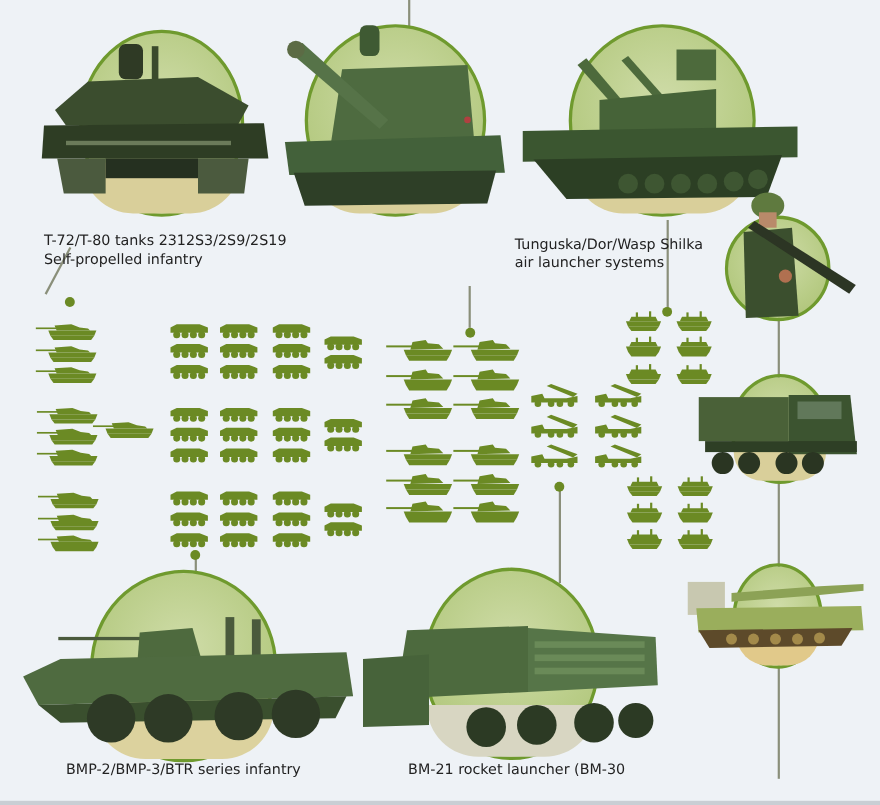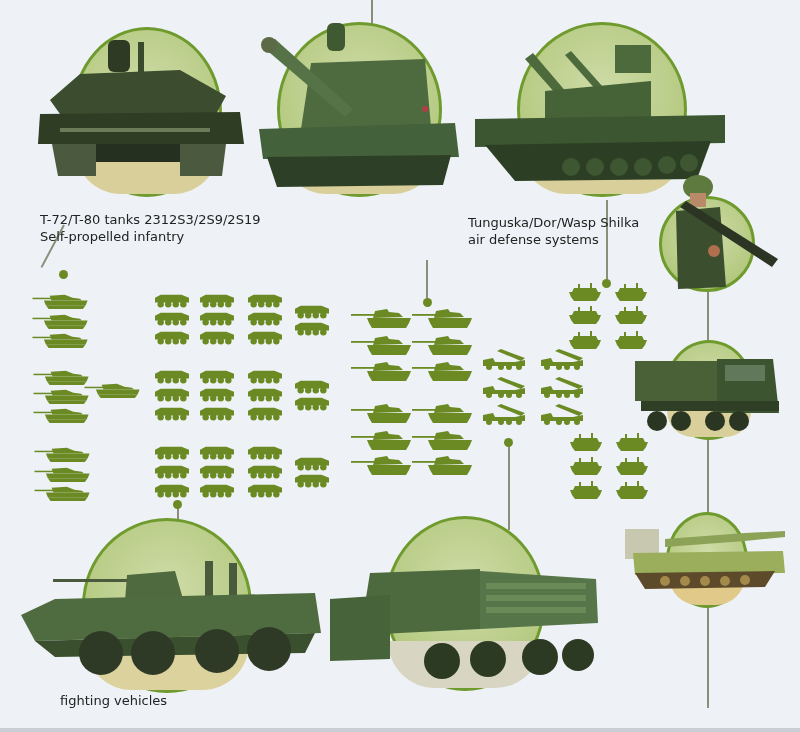--- a/index.html
+++ b/index.html
@@ -196,26 +196,27 @@
     </g>
   </svg>
 </div>
 
 <div class="caption" style="left:40px;top:211px;">
   <div>T-72/T-80 tanks 2312S3/2S9/2S19</div>
   <div>Self-propelled infantry</div>
 </div>
 <div class="caption" style="left:468px;top:214px;">
   <div>Tunguska/Dor/Wasp Shilka</div>
-  <div>air defense systems</div>
+  <div>air launcher systems</div>
 </div>
 <div class="caption" style="left:60px;top:692px;">
-  <div>fighting vehicles</div>
+  <div>BMP-2/BMP-3/BTR series infantry</div>
 </div>
 <div class="caption" style="left:371px;top:692px;">
+  <div>BM-21 rocket launcher (BM-30</div>
 </div>
 
 <div id="icons">
     <svg class="icon" width="58" height="19" style="left: 32px; top: 292px;">
       <use href="#tank"></use>
     </svg>
     <svg class="icon" width="58" height="19" style="left: 32px; top: 312px;">
       <use href="#tank"></use>
     </svg>
     <svg class="icon" width="58" height="19" style="left: 32px; top: 331px;">

